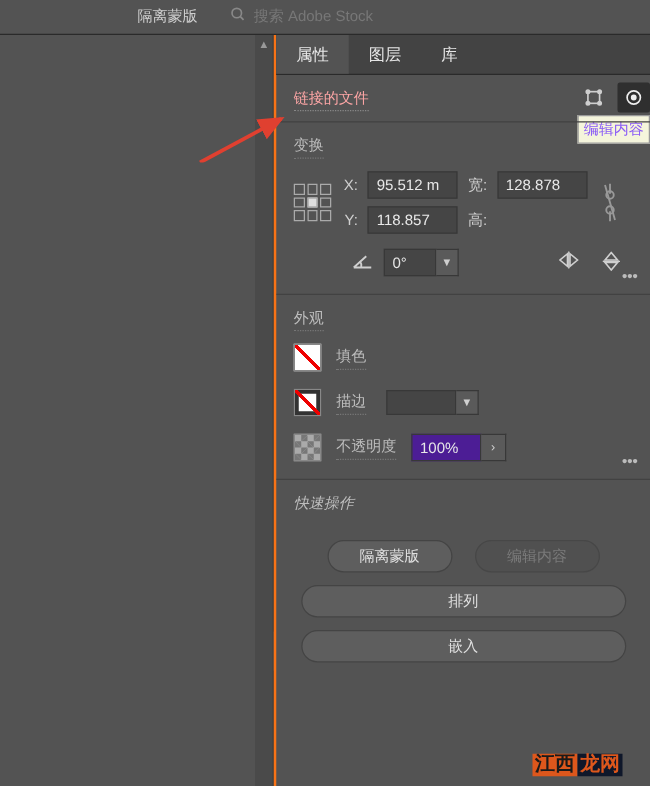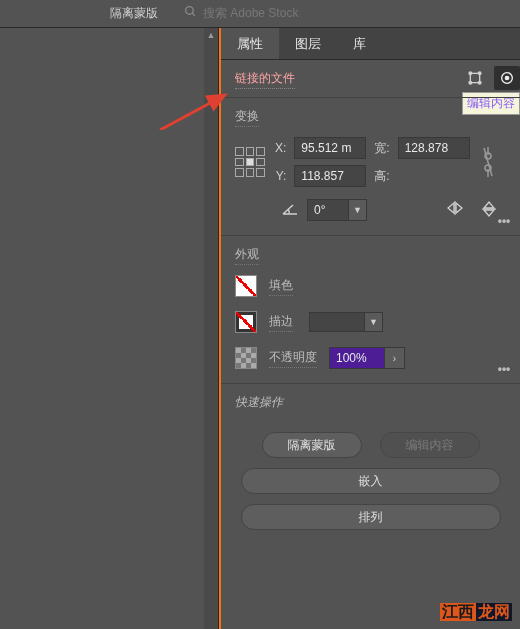--- a/index.html
+++ b/index.html
@@ -313,21 +313,21 @@
   }
   .panel-scroll-handle {
     position: absolute;
     left: 219px; top: 502px;
     width: 8px; height: 38px;
     background: #6f6f6f;
     border-radius: 4px;
   }
   .watermark {
     position: absolute;
-    right: 8px; bottom: 8px;
+    right: 22px; bottom: 8px;
     pointer-events: none;
   }
   .watermark .box{
     display:flex;
   }
   .watermark span{
     font-size: 16px;
     font-weight: bold;
     padding: 1px 2px;
     line-height: 1;
@@ -484,24 +484,24 @@
       <div class="dots-menu" style="bottom:4px;">•••</div>
     </div>
 
     <div class="section" style="border-bottom:none;">
       <div class="section-title" style="border-bottom:none;font-style:italic;">快速操作</div>
       <div class="quick-row">
         <button class="quick-btn">隔离蒙版</button>
         <button class="quick-btn disabled">编辑内容</button>
       </div>
       <div class="quick-row">
+        <button class="quick-btn wide">排列</button>
+      </div>
+      <div class="quick-row">
         <button class="quick-btn wide">嵌入</button>
-      </div>
-      <div class="quick-row">
-        <button class="quick-btn wide">排列</button>
       </div>
     </div>
   </div>
 </div>
 
 <div class="watermark">
   <div class="box">
     <span class="a">江西</span>
     <span class="b">龙网</span>
   </div>

